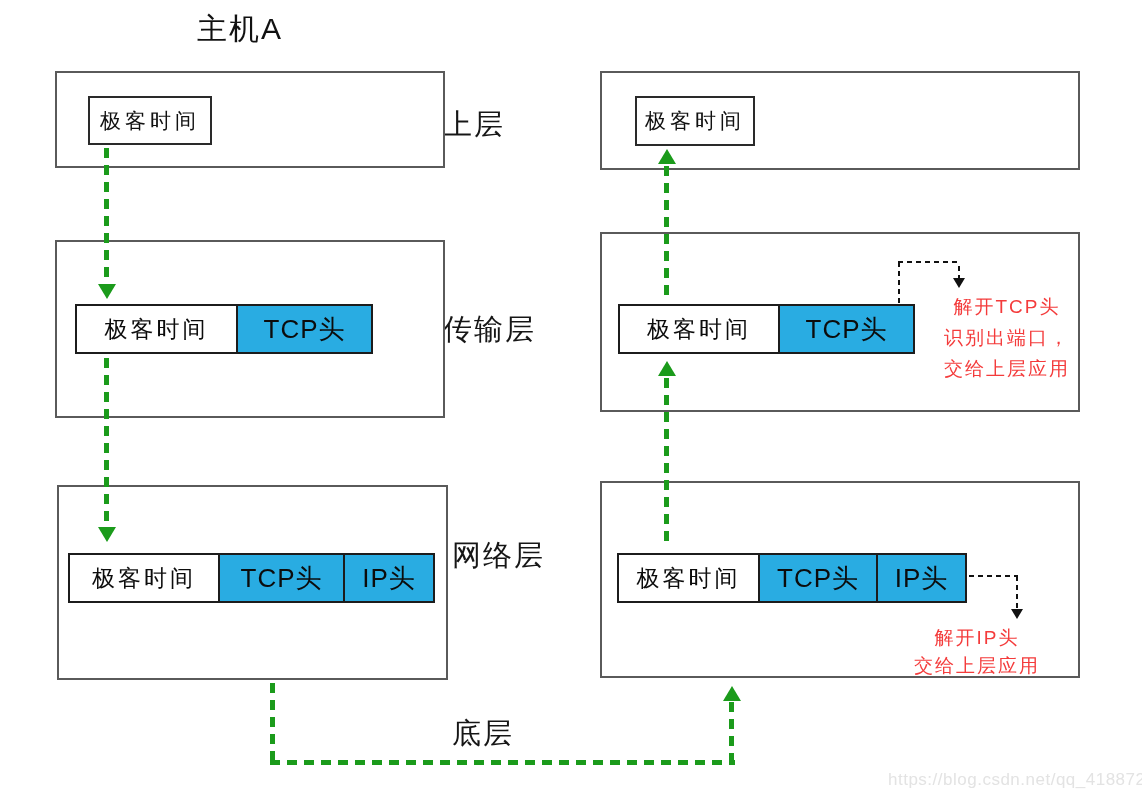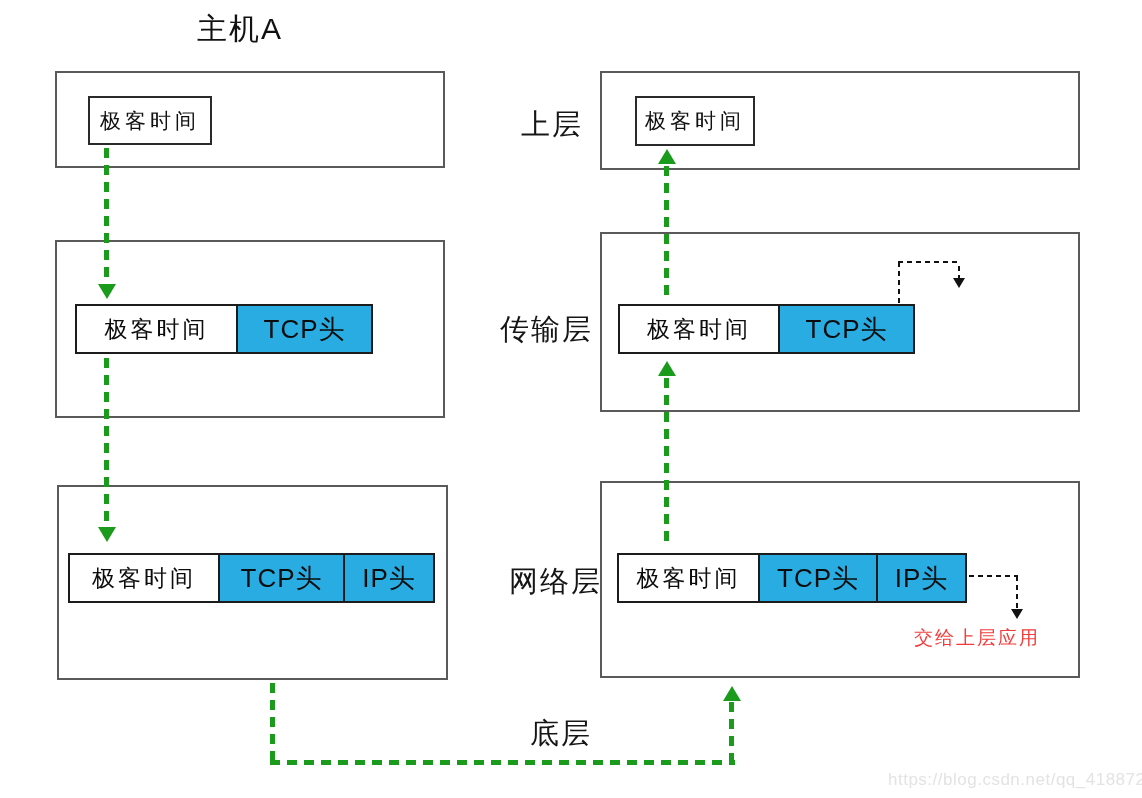--- a/index.html
+++ b/index.html
@@ -8,21 +8,21 @@
     --annotation-red:#F43B3B;
     --ink:#1f1f1f;
     --box-border:#5a5a5a;
   }
   *{margin:0;padding:0;box-sizing:border-box;}
   html,body{background:#ffffff;}
   body{font-family:"Liberation Sans","DejaVu Sans",sans-serif;color:var(--ink);}
   .canvas{position:relative;width:1142px;height:798px;background:#fff;overflow:hidden;}
 
   .title{position:absolute;text-align:center;font-size:30px;font-weight:500;letter-spacing:2px;color:#111;}
-  .layer-label{position:absolute;text-align:right;font-size:29px;font-weight:500;letter-spacing:2px;color:#161616;}
+  .layer-label{position:absolute;text-align:left;font-size:29px;font-weight:500;letter-spacing:2px;color:#161616;}
 
   .obox{position:absolute;border:2px solid var(--box-border);background:#fff;}
   .pbox{position:absolute;border:2px solid #2a2a2a;background:#fff;display:flex;align-items:center;justify-content:center;font-size:21px;letter-spacing:4px;color:#111;}
 
   .bar{position:absolute;display:flex;height:50px;}
   .seg{height:50px;border:2px solid #1c1c1c;display:flex;align-items:center;justify-content:center;font-size:23px;letter-spacing:3px;color:#0c0c0c;background:#fff;}
   .seg + .seg{margin-left:-2px;}
   .seg.hdr{background:var(--header-fill);font-size:26px;letter-spacing:1px;}
 
   
@@ -42,21 +42,21 @@
 </style>
 </head>
 <body>
 
 <div class="canvas">
 
   <div class="title" style="left:160px;top:9px;width:160px">主机A</div>
 
   <div class="layer-label" style="left:443px;top:105px;width:140px">上层</div>
   <div class="layer-label" style="left:443px;top:310px;width:150px">传输层</div>
-  <div class="layer-label" style="left:452px;top:562px;width:150px">网络层</div>
+  <div class="layer-label" style="left:452px;top:536px;width:150px">网络层</div>
   <div class="layer-label" style="left:452px;top:714px;width:140px">底层</div>
 
   <div class="obox" style="left:55px;top:71px;width:390px;height:97px"></div>
   <div class="obox" style="left:55px;top:240px;width:390px;height:178px"></div>
   <div class="obox" style="left:57px;top:485px;width:391px;height:195px"></div>
 
   <div class="obox" style="left:600px;top:71px;width:480px;height:99px"></div>
   <div class="obox" style="left:600px;top:232px;width:480px;height:180px"></div>
   <div class="obox" style="left:600px;top:481px;width:480px;height:197px"></div>
 
@@ -104,20 +104,26 @@
 
   <div class="bv" style="left:898px;top:262px;height:42px"></div>
   <div class="bh" style="left:898px;top:261px;width:62px"></div>
   <div class="bv" style="left:958px;top:266px;height:12px"></div>
   <div class="btri" style="left:953px;top:278px"></div>
 
   <div class="bh" style="left:969px;top:575px;width:49px"></div>
   <div class="bv" style="left:1016px;top:576px;height:33px"></div>
   <div class="btri" style="left:1011px;top:609px"></div>
 
+  <div class="red-note" style="left:924px;top:291px;width:166px;line-height:31px">
+    <div>解开TCP头</div>
+    <div>识别出端口，</div>
+    <div>交给上层应用</div>
+  </div>
 
   <div class="red-note" style="left:896px;top:624px;width:162px;line-height:28px">
+    <div>解开IP头</div>
     <div>交给上层应用</div>
   </div>
 
   <div class="watermark" style="left:888px;top:770px;width:250px;text-align:right">https://blog.csdn.net/qq_41887214</div>
 
 </div>
 
 </body></html>

